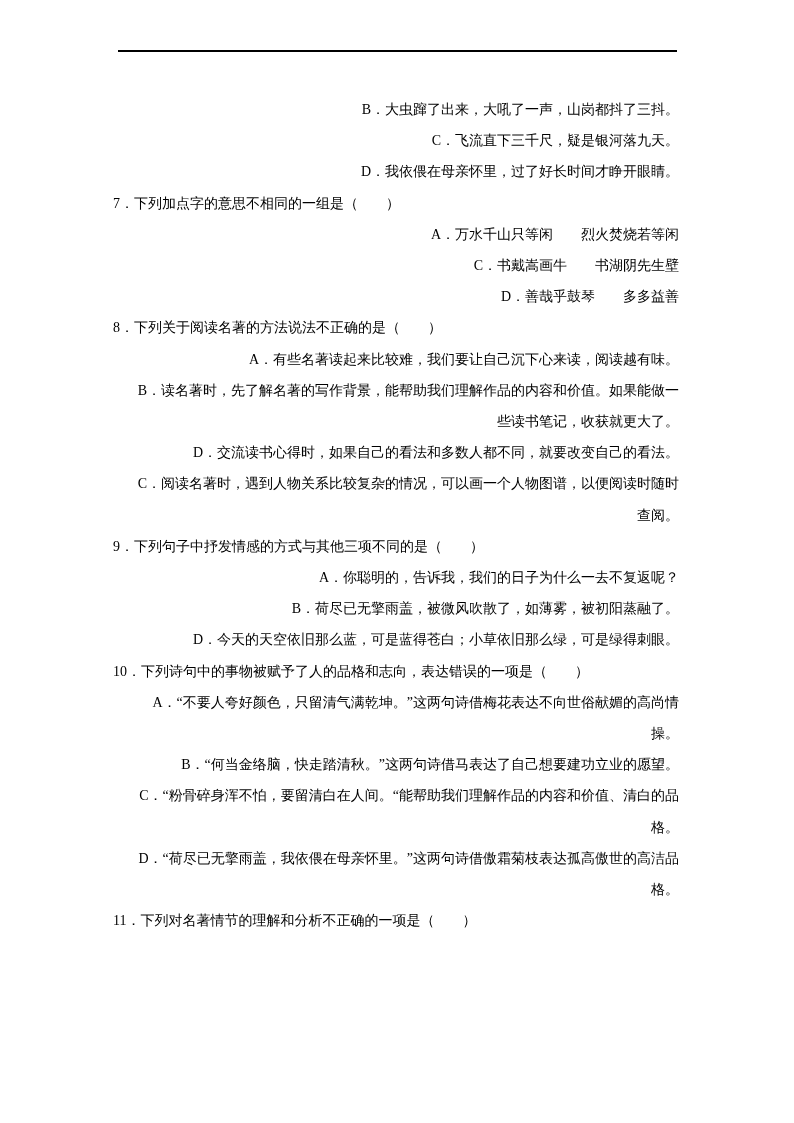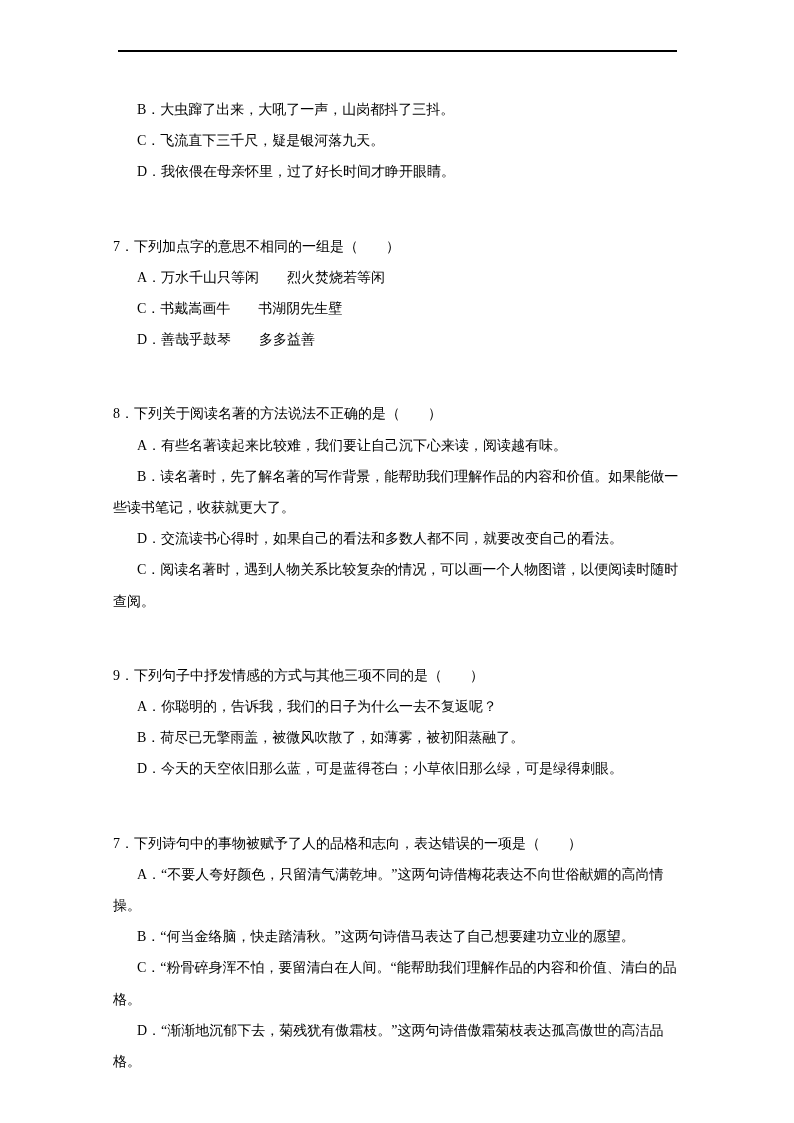--- a/index.html
+++ b/index.html
@@ -31,22 +31,22 @@
     width: 566px;
     color: #000000;
     font-size: 14px;
     line-height: 31.2px;
     text-align: left;
   }
   .content p {
     margin: 0;
     padding: 0;
   }
-  p.q   { text-indent: 0; margin-top: 43px; }
-  p.opt { text-indent: 24px; }
+  p.q   { text-indent: 0; }
+  p.opt { text-indent: 24px; text-align: right; }
 </style>
 </head>
 <body>
 
 <div class="page">
   <div class="header-rule"></div>
   <div class="content">
     <p class="opt">B．大虫蹿了出来，大吼了一声，山岗都抖了三抖。</p>
     <p class="opt">C．飞流直下三千尺，疑是银河落九天。</p>
     <p class="opt">D．我依偎在母亲怀里，过了好长时间才睁开眼睛。</p>
@@ -56,20 +56,20 @@
     <p class="opt">D．善哉乎鼓琴　　多多益善</p>
     <p class="q">8．下列关于阅读名著的方法说法不正确的是（　　）</p>
     <p class="opt">A．有些名著读起来比较难，我们要让自己沉下心来读，阅读越有味。</p>
     <p class="opt">B．读名著时，先了解名著的写作背景，能帮助我们理解作品的内容和价值。如果能做一些读书笔记，收获就更大了。</p>
     <p class="opt">D．交流读书心得时，如果自己的看法和多数人都不同，就要改变自己的看法。</p>
     <p class="opt">C．阅读名著时，遇到人物关系比较复杂的情况，可以画一个人物图谱，以便阅读时随时查阅。</p>
     <p class="q">9．下列句子中抒发情感的方式与其他三项不同的是（　　）</p>
     <p class="opt">A．你聪明的，告诉我，我们的日子为什么一去不复返呢？</p>
     <p class="opt">B．荷尽已无擎雨盖，被微风吹散了，如薄雾，被初阳蒸融了。</p>
     <p class="opt">D．今天的天空依旧那么蓝，可是蓝得苍白；小草依旧那么绿，可是绿得刺眼。</p>
-    <p class="q">7．下列诗句中的事物被赋予了人的品格和志向，表达错误的一项是（　　）</p>
+    <p class="q">10．下列诗句中的事物被赋予了人的品格和志向，表达错误的一项是（　　）</p>
     <p class="opt">A．“不要人夸好颜色，只留清气满乾坤。”这两句诗借梅花表达不向世俗献媚的高尚情操。</p>
     <p class="opt">B．“何当金络脑，快走踏清秋。”这两句诗借马表达了自己想要建功立业的愿望。</p>
     <p class="opt">C．“粉骨碎身浑不怕，要留清白在人间。“能帮助我们理解作品的内容和价值、清白的品格。</p>
-    <p class="opt">D．“渐渐地沉郁下去，菊残犹有傲霜枝。”这两句诗借傲霜菊枝表达孤高傲世的高洁品格。</p>
+    <p class="opt">D．“荷尽已无擎雨盖，我依偎在母亲怀里。”这两句诗借傲霜菊枝表达孤高傲世的高洁品格。</p>
     <p class="q">11．下列对名著情节的理解和分析不正确的一项是（　　）</p>
   </div>
 </div>
 
 </body></html>

